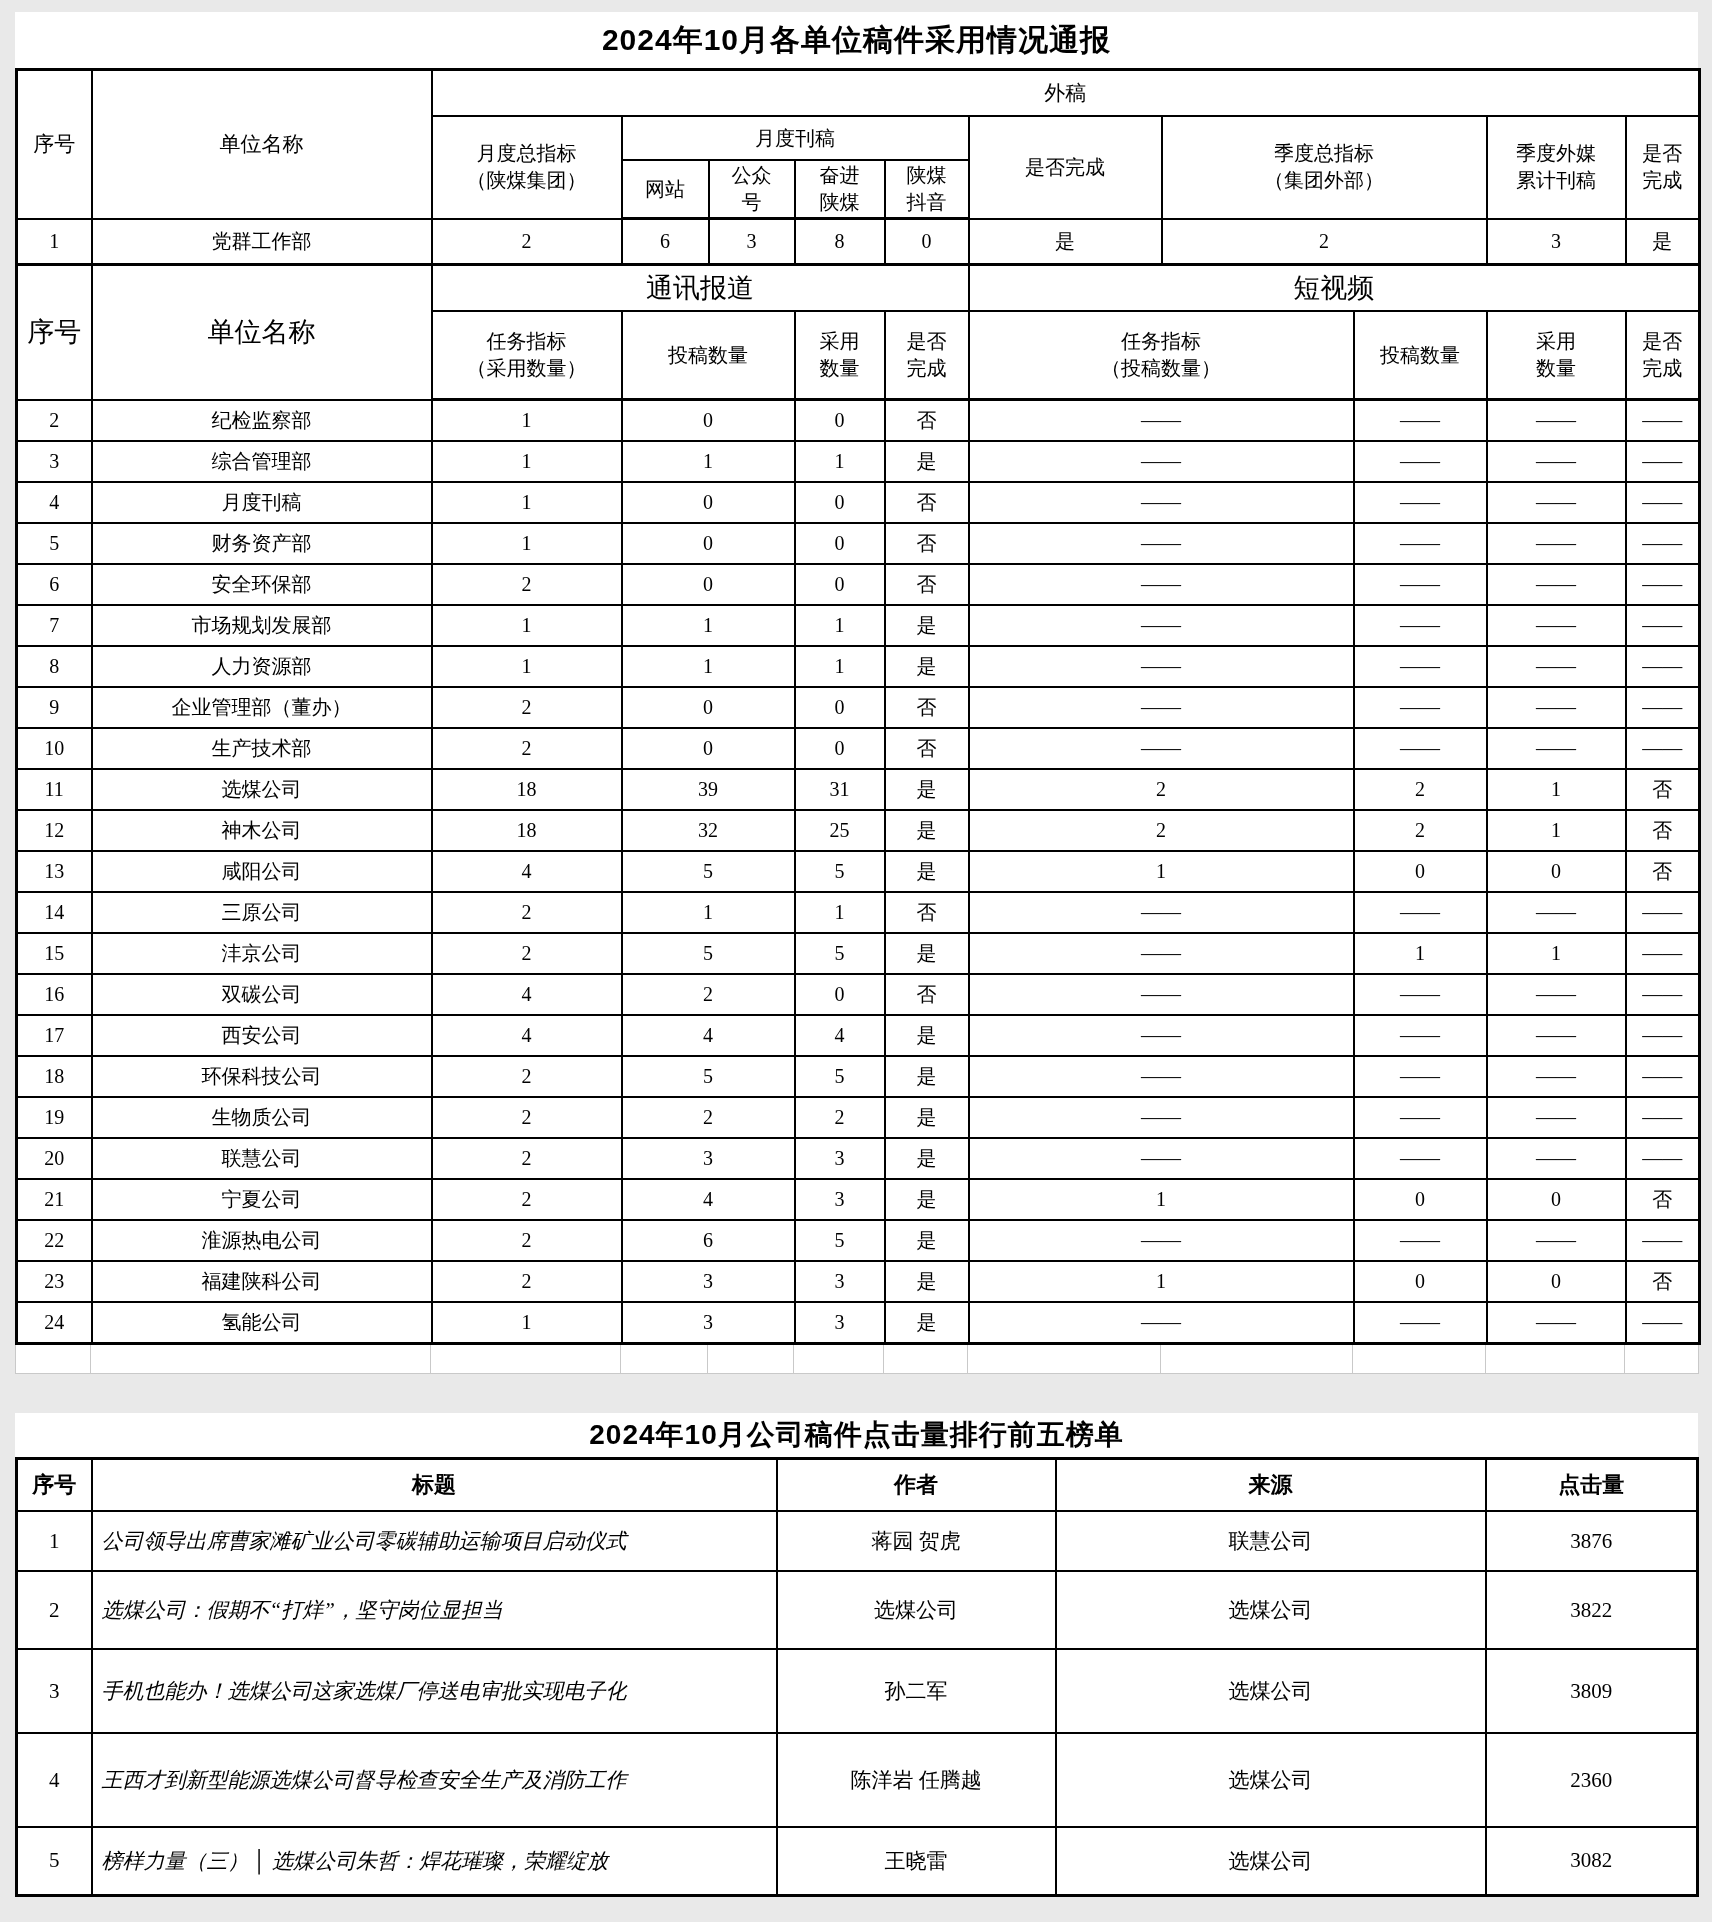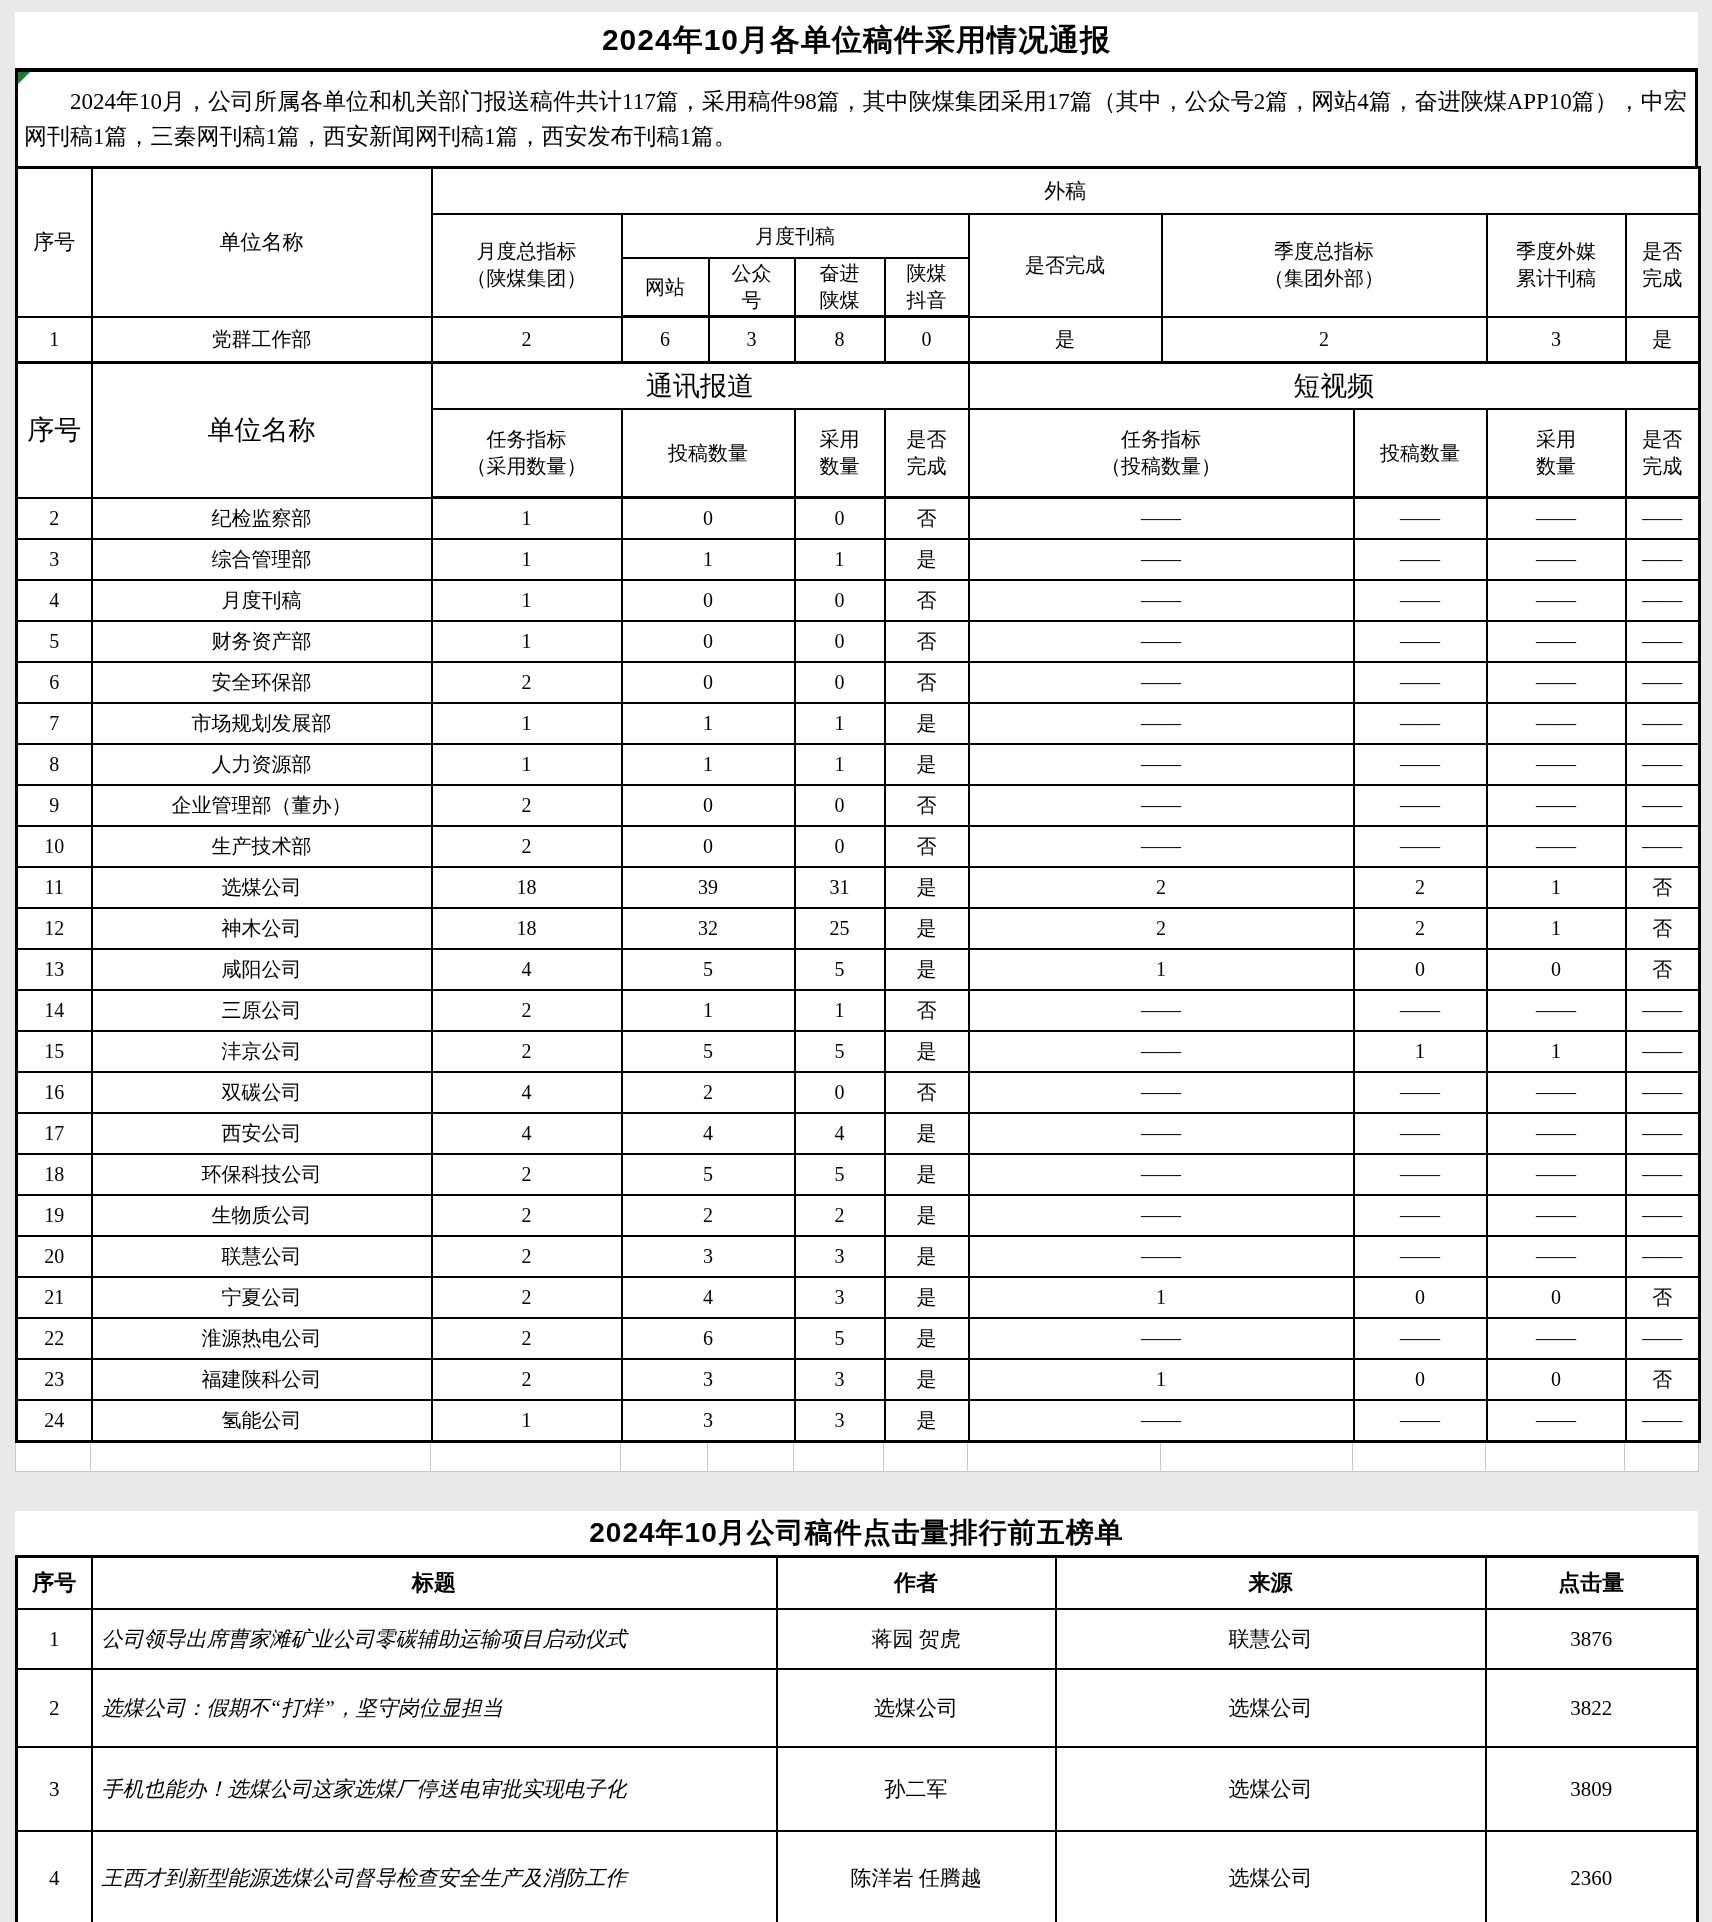--- a/index.html
+++ b/index.html
@@ -63,24 +63,20 @@
   table.rank th{font-weight:bold;font-size:22px;height:46px;}
   table.rank td.left{text-align:left;padding-left:9px;font-style:italic;}
 </style>
 </head>
 <body>
 
 <div class="sheet">
 
   <div class="title1">2024年10月各单位稿件采用情况通报</div>
 
-  <div class="intro">
-    <span class="corner"></span>
-    <span>2024年10月，公司所属各单位和机关部门报送稿件共计117篇，采用稿件98篇，其中陕煤集团采用17篇（其中，公众号2篇，网站4篇，奋进陕煤APP10篇），中宏网刊稿1篇，三秦网刊稿1篇，西安新闻网刊稿1篇，西安发布刊稿1篇。</span>
-  </div>
 
   <table class="main">
     <colgroup>
       <col style="width:75px">
         <col style="width:340px">
         <col style="width:190px">
       <col style="width:87px">
         <col style="width:86px">
         <col style="width:90px">
       <col style="width:84px">

